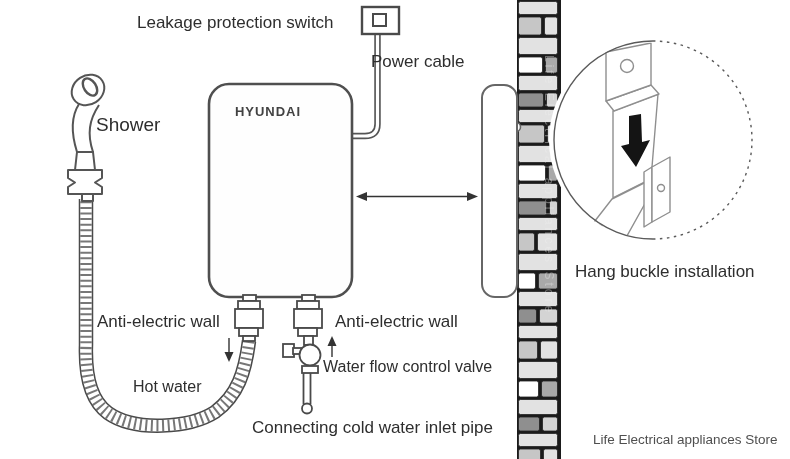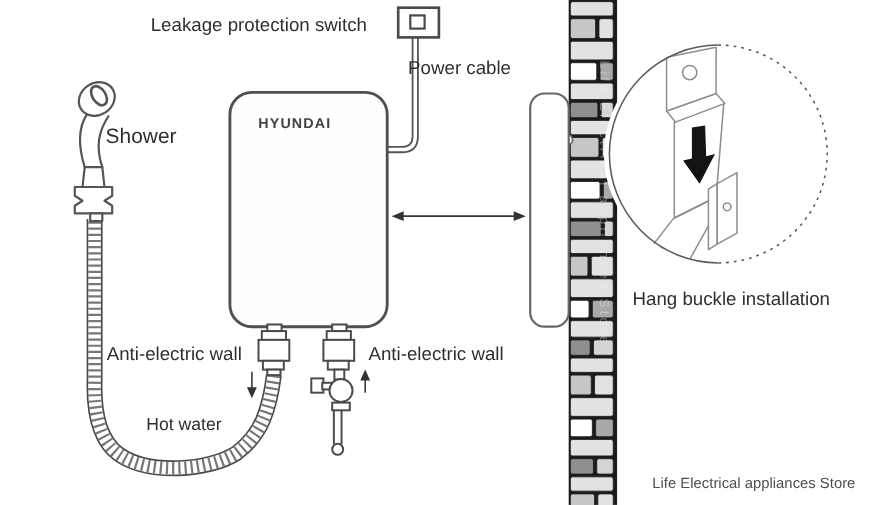--- a/index.html
+++ b/index.html
@@ -181,14 +181,16 @@
   </svg>
 
   <div class="lbl lbl-leakage">Leakage protection switch</div>
   <div class="lbl lbl-power">Power cable</div>
   <div class="lbl lbl-shower">Shower</div>
   <div class="lbl lbl-brand">HYUNDAI</div>
   <div class="lbl lbl-hang">Hang buckle installation</div>
   <div class="lbl lbl-antileft">Anti-electric wall</div>
   <div class="lbl lbl-hot">Hot water</div>
   <div class="lbl lbl-antiright">Anti-electric wall</div>
+  <div class="lbl lbl-valve">Water flow control valve</div>
+  <div class="lbl lbl-inlet">Connecting cold water inlet pipe</div>
   <div class="lbl lbl-store">Life Electrical appliances Store</div>
 </div>
 
 </body></html>

